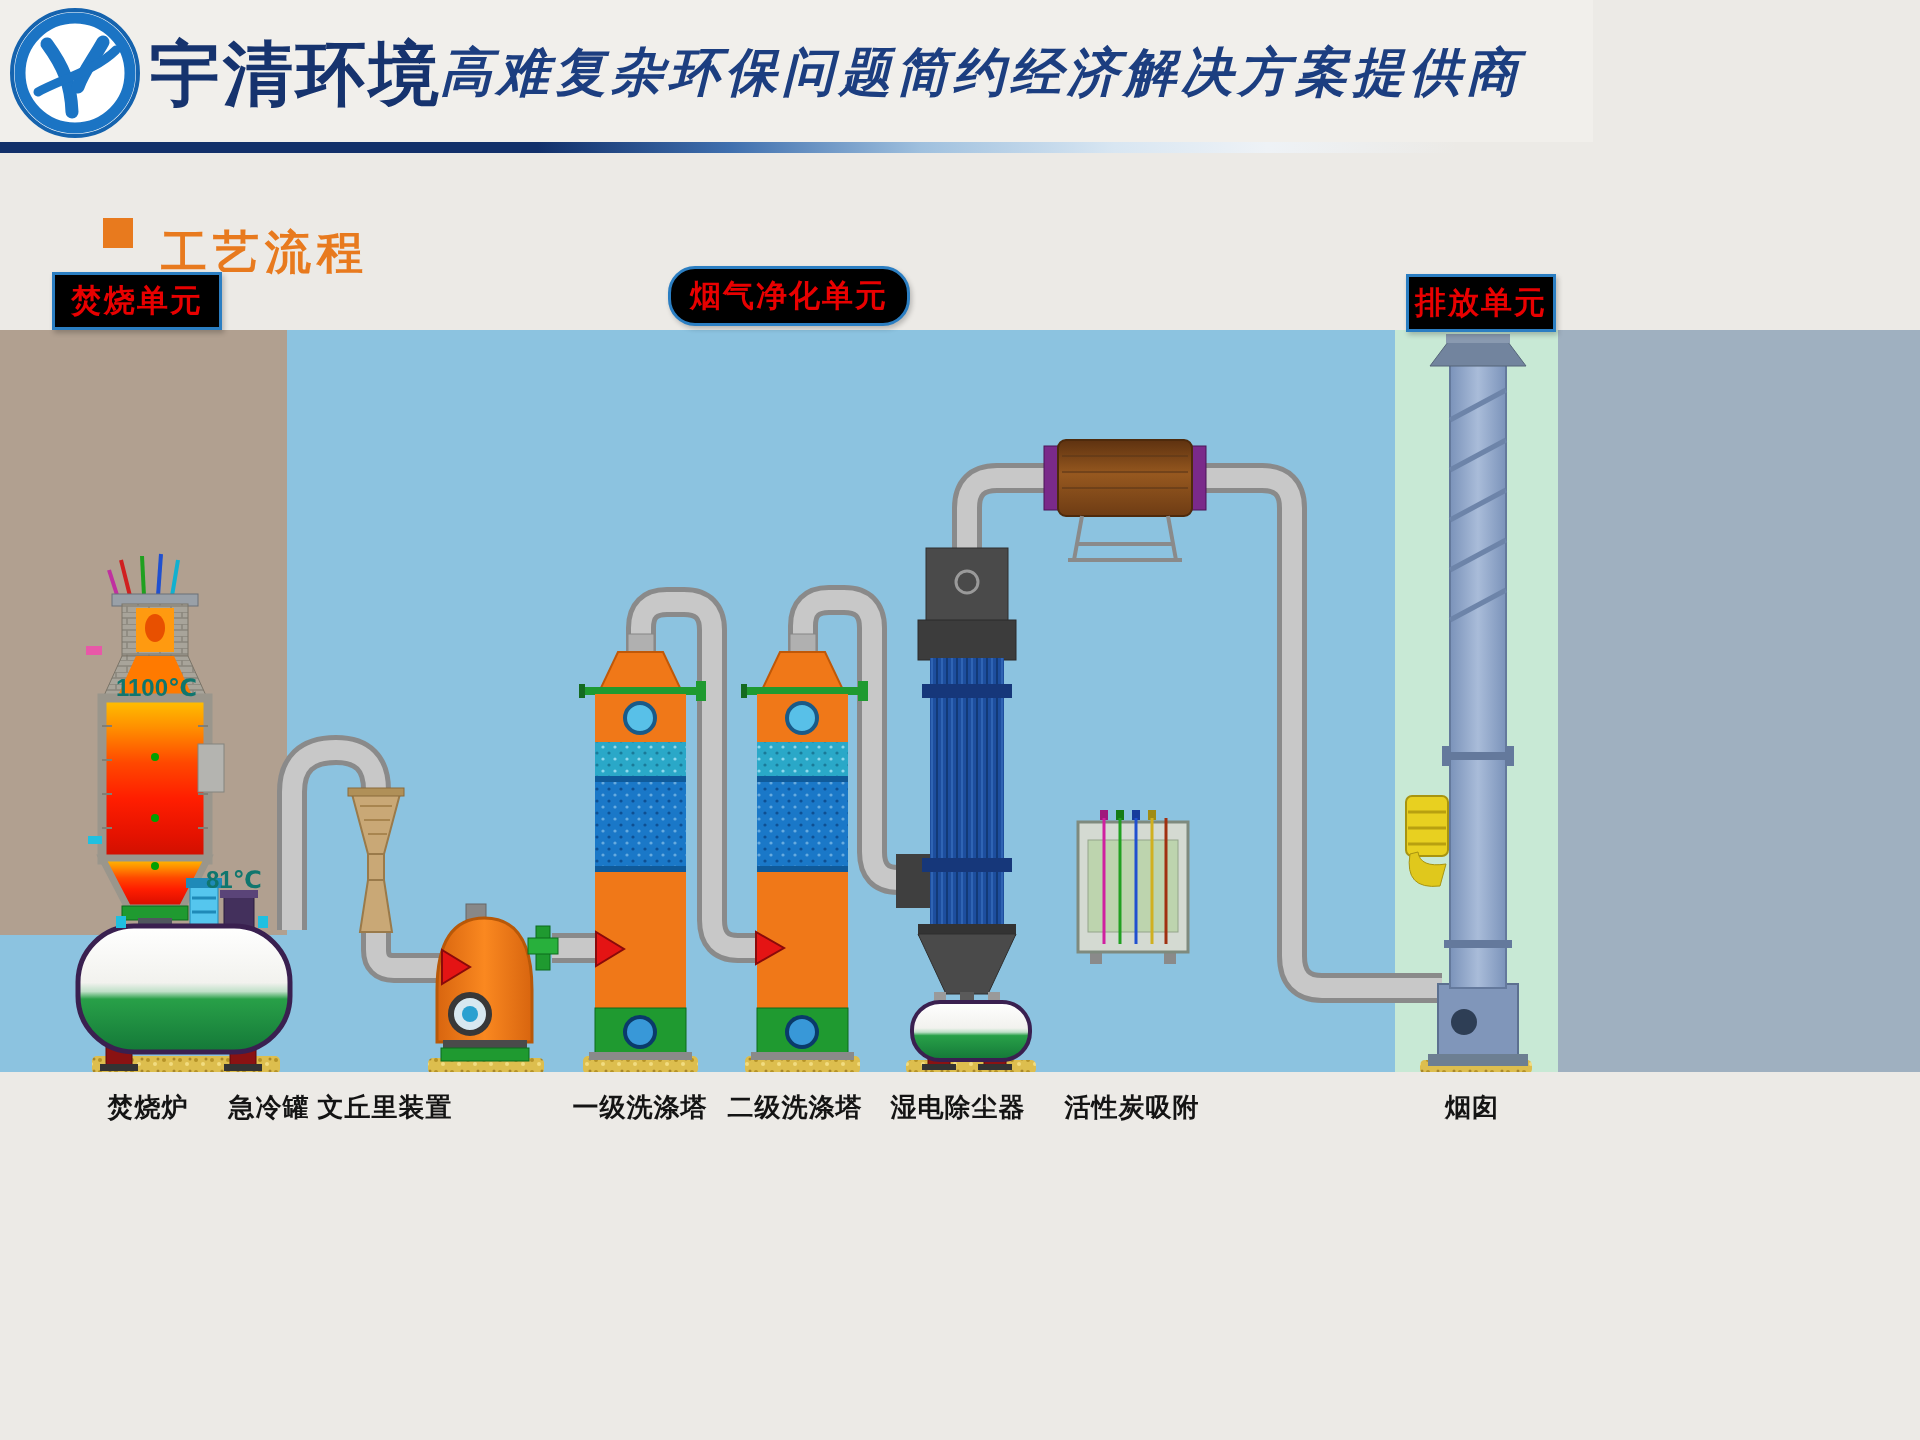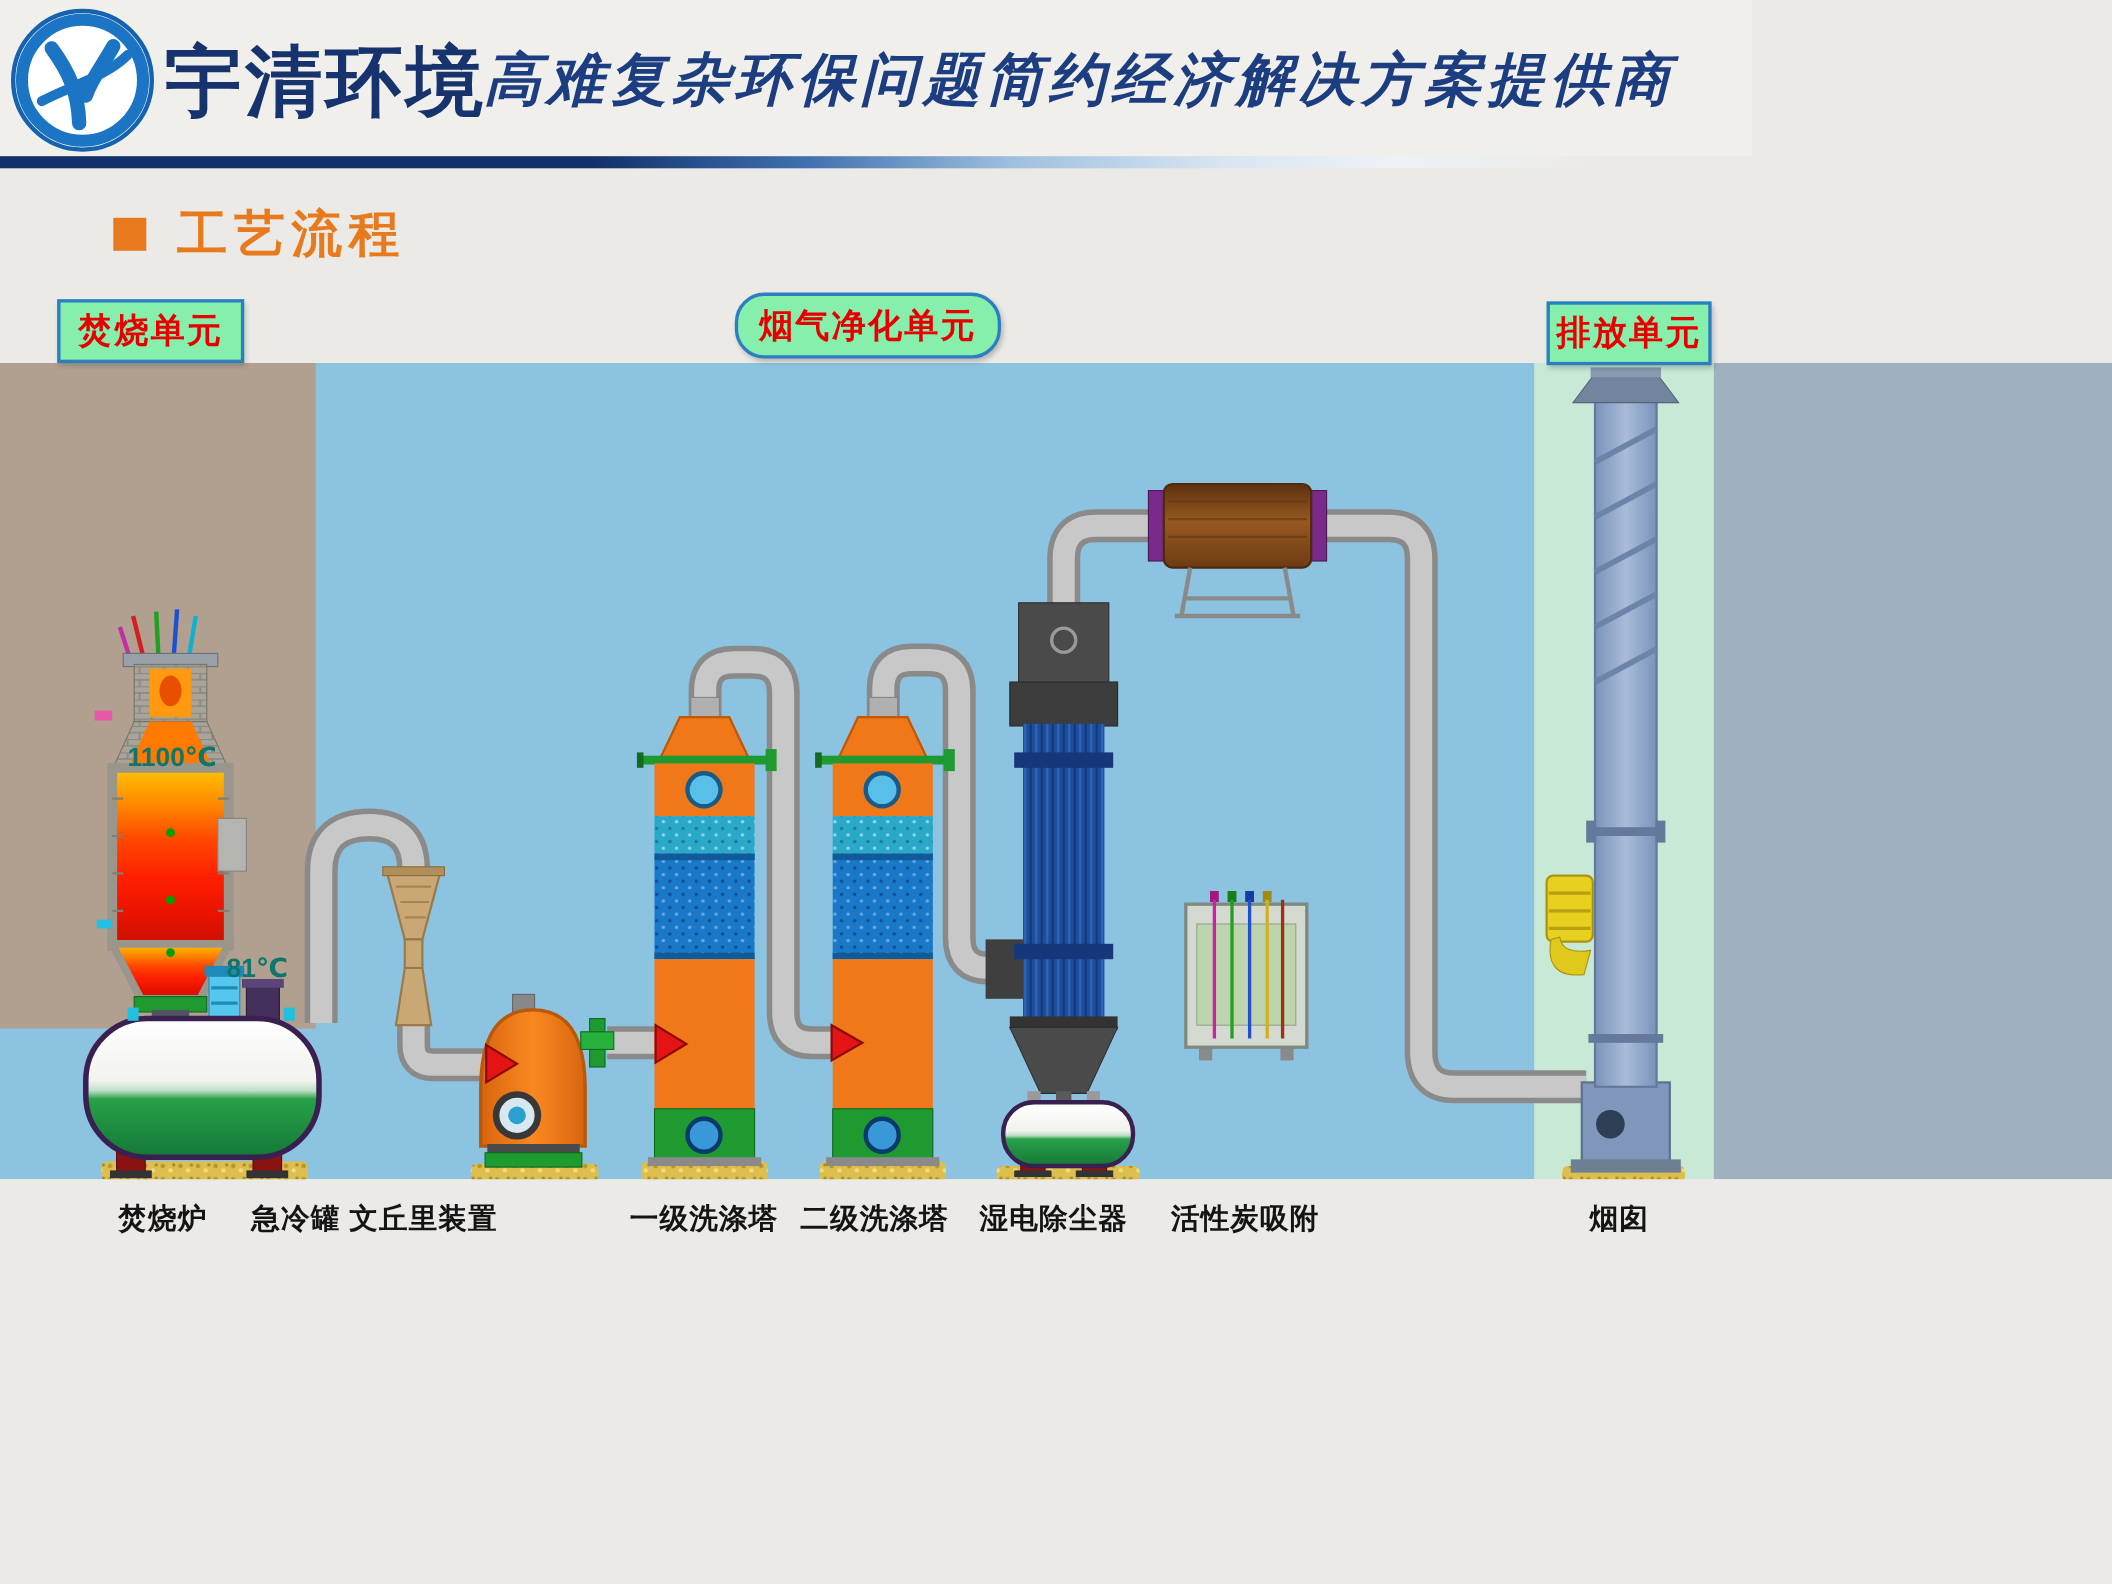--- a/index.html
+++ b/index.html
@@ -12,24 +12,24 @@
   .logo{position:absolute;left:8px;top:6px;}
   .company{position:absolute;left:150px;top:28px;font-size:70px;font-weight:bold;color:#16336e;letter-spacing:3px;}
   .tagline{position:absolute;left:440px;top:38px;font-size:52px;font-weight:bold;font-style:italic;
            color:#1c3e80;letter-spacing:5px;font-family:"Liberation Serif","DejaVu Serif",serif;white-space:nowrap;}
   .divider{position:absolute;left:0;top:142px;width:1920px;height:11px;
     background:linear-gradient(to right,#12306a 0%,#12306a 28%,#3f6fae 38%,#9fc0de 48%,#d8e6f2 58%,#eef2f6 66%,rgba(255,255,255,0) 76%);}
 
   
   .section-title{position:absolute;left:103px;top:182px;display:flex;align-items:center;}
   .bullet{display:inline-block;width:30px;height:30px;background:#e87a1e;margin-right:28px;}
-  .st-text{font-size:46px;font-weight:bold;color:#e87a1e;letter-spacing:6px;}
+  .st-text{font-size:46px;font-weight:bold;color:#e87a1e;letter-spacing:6px;margin-top:40px;}
 
   
-  .unit-box{position:absolute;background:#86efac;border:3px solid #2b7ec2;display:flex;align-items:center;justify-content:center;
+  .unit-box{position:absolute;background:#000000;border:3px solid #2b7ec2;display:flex;align-items:center;justify-content:center;
     font-weight:bold;font-size:31px;color:#e80000;letter-spacing:2px;z-index:4;box-shadow:2px 3px 5px rgba(0,0,0,.22);}
 
   
   .diagram{position:absolute;left:0;top:330px;z-index:1;}
   .pipeO{fill:none;stroke:#8a8a8a;stroke-width:30;}
   .pipeI{fill:none;stroke:#c8c8c8;stroke-width:20;}
 
   .temp{position:absolute;font-weight:bold;font-size:24px;color:#0f766e;z-index:5;white-space:nowrap;}
   .eq-label{position:absolute;top:1090px;transform:translateX(-50%);font-weight:bold;font-size:26px;color:#141414;
     z-index:5;white-space:nowrap;letter-spacing:1px;}

